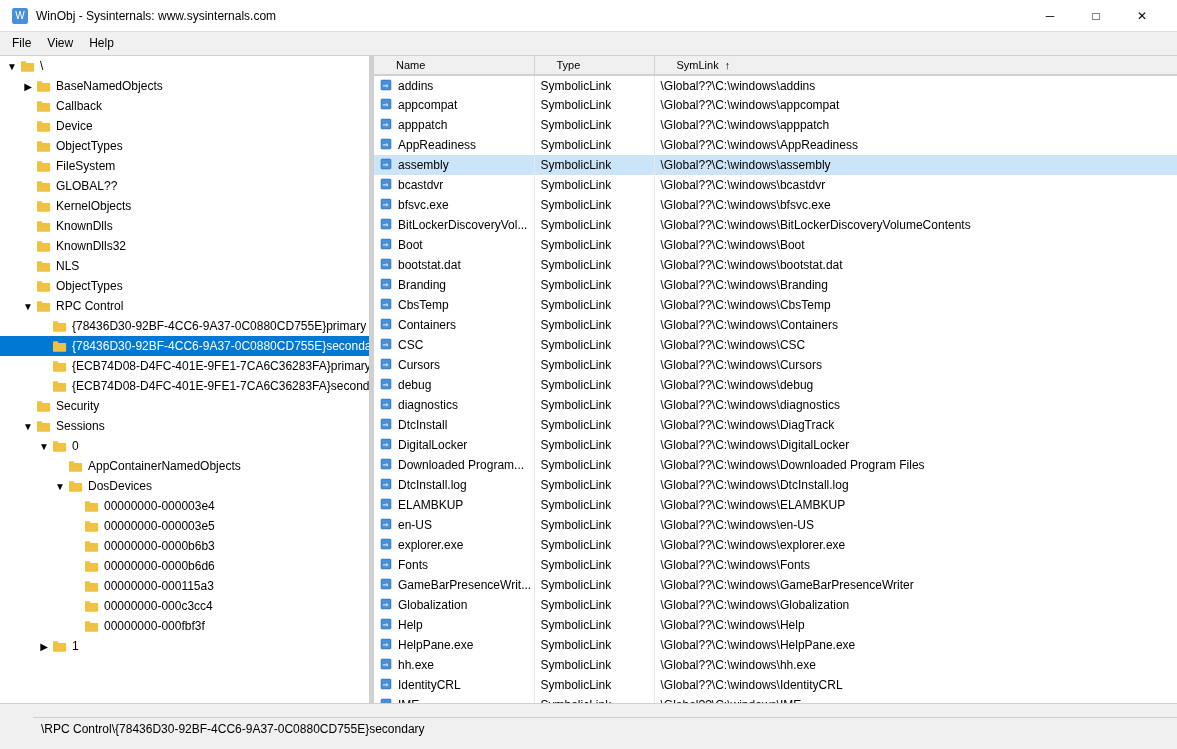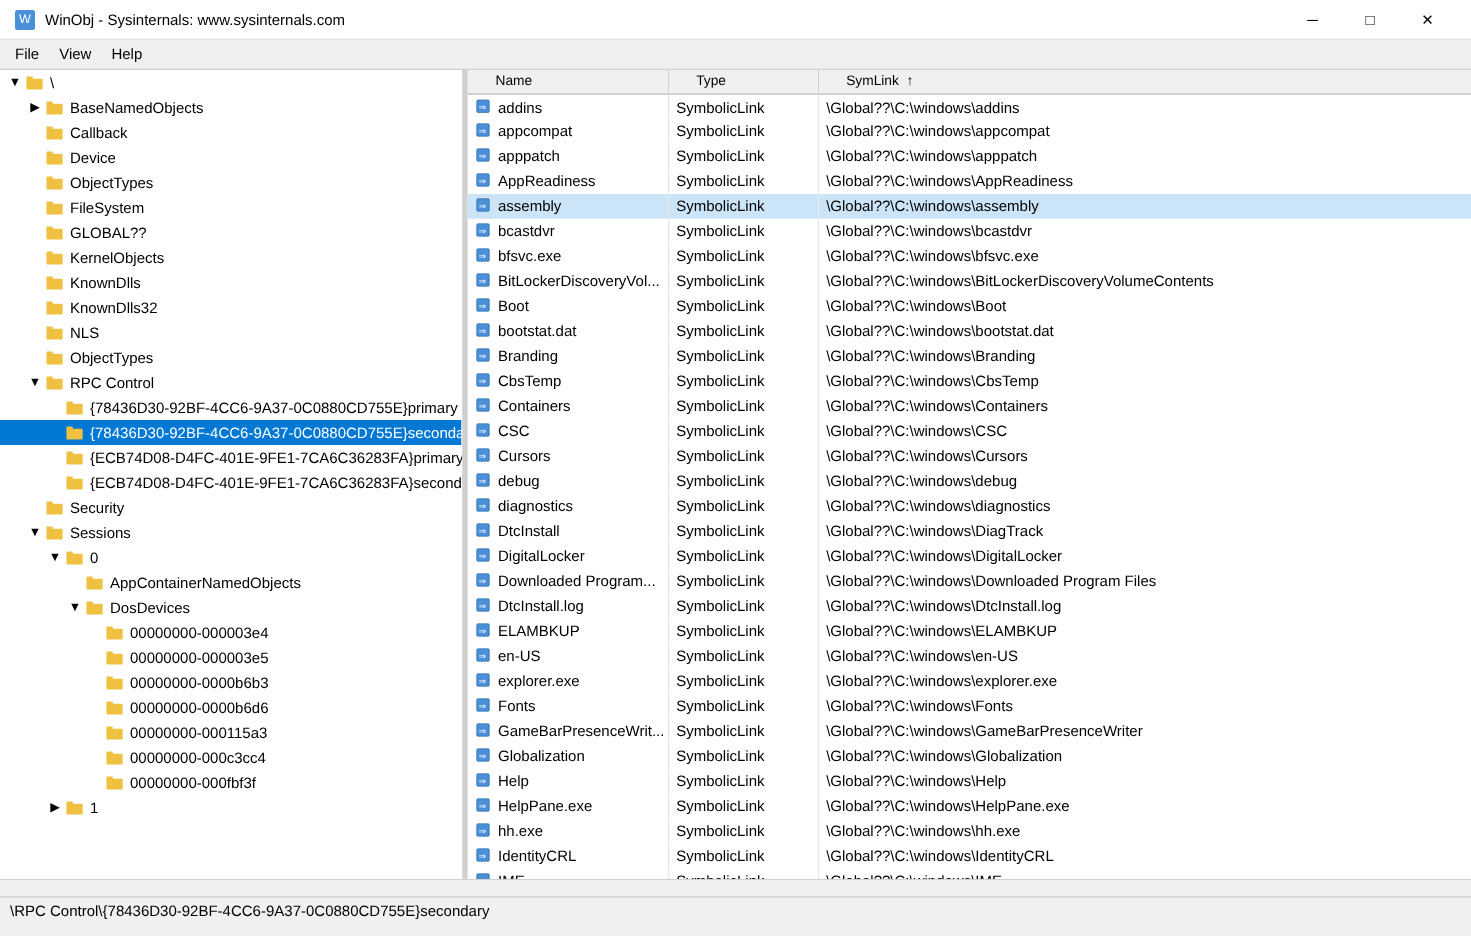--- a/index.html
+++ b/index.html
@@ -189,20 +189,21 @@
 
     
     .status-bar {
       height: 22px;
       background: #f0f0f0;
       border-top: 1px solid #d0d0d0;
       display: flex;
       align-items: center;
       padding: 0 8px;
       font-size: 12px;
+      margin-left: 33px;
     }
 
     
     .splitter {
       width: 4px;
       background: #d0d0d0;
       cursor: col-resize;
     }
 
     

